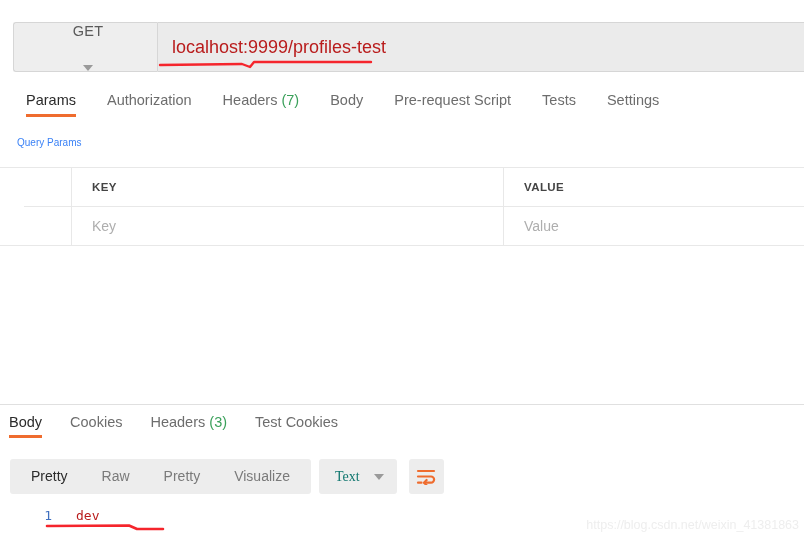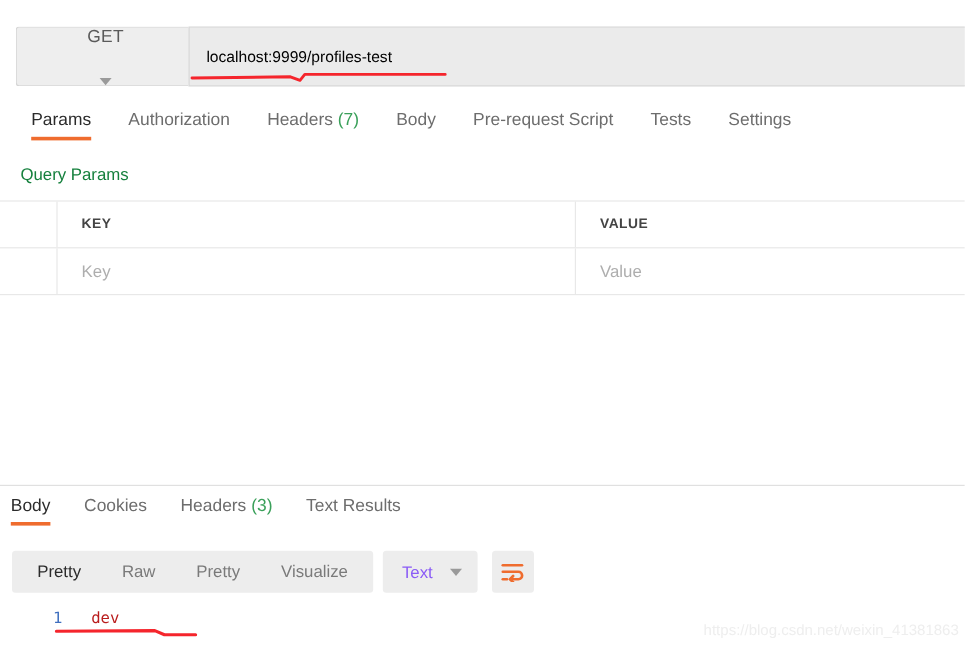--- a/index.html
+++ b/index.html
@@ -58,22 +58,22 @@
     background: #ebebeb;
     border: 1px solid #d6d6d6;
     border-radius: 0 3px 3px 0;
     display: flex;
     align-items: center;
     padding-left: 14px;
     box-sizing: border-box;
     cursor: text;
   }
   .url-text {
-    font-size: 13px;
-    color: #000000;
+    font-size: 18px;
+    color: #b91c1c;
   }
 
   
   .url-underline {
     position: absolute;
     left: 158px;
     top: 58px;
     width: 215px;
     height: 12px;
     pointer-events: none;
@@ -114,31 +114,32 @@
   .count-badge {
     color: #3aa05a;
     font-size: 14.5px;
   }
 
   
   .query-params-label {
     position: absolute;
     left: 17px;
     top: 137px;
-    font-size: 14px;
-    color: #15803d;
+    font-size: 10px;
+    color: #3b82f6;
   }
   .params-table {
     position: absolute;
     left: 0;
     top: 167px;
     width: 804px;
     border-top: 1px solid #e8e8e8;
     border-bottom: 1px solid #e8e8e8;
     box-sizing: border-box;
+    padding-left: 24px;
   }
   .ptr {
     display: flex;
     height: 38px;
     border-bottom: 1px solid #e8e8e8;
   }
   .ptr:last-child { border-bottom: none; }
   .pcell {
     display: flex;
     align-items: center;
@@ -235,22 +236,23 @@
     height: 35px;
     display: flex;
     align-items: center;
     padding: 0 13px 0 16px;
     margin-left: 8px;
     cursor: pointer;
     box-sizing: border-box;
   }
   .lang-label {
     font-size: 14px;
-    color: #8b5cf6;
+    color: #0f766e;
     margin-right: 14px;
+    font-family: Liberation Serif, serif;
   }
   .wrap-btn {
     width: 35px;
     height: 35px;
     background: #ededed;
     border-radius: 3px;
     margin-left: 12px;
     display: flex;
     align-items: center;
     justify-content: center;
@@ -380,21 +382,21 @@
     <span>Body</span>
   </div>
   <div class="res-tab">
     <span>Cookies</span>
   </div>
   <div class="res-tab">
     <span>Headers</span>
     <span class="count-badge">(3)</span>
   </div>
   <div class="res-tab">
-    <span>Text Results</span>
+    <span>Test Cookies</span>
   </div>
 </div>
 
 <div class="fmt-toolbar">
   <div class="fmt-group">
     <div class="fmt-btn active">Pretty</div>
     <div class="fmt-btn">Raw</div>
     <div class="fmt-btn">Pretty</div>
     <div class="fmt-btn">Visualize</div>
   </div>

